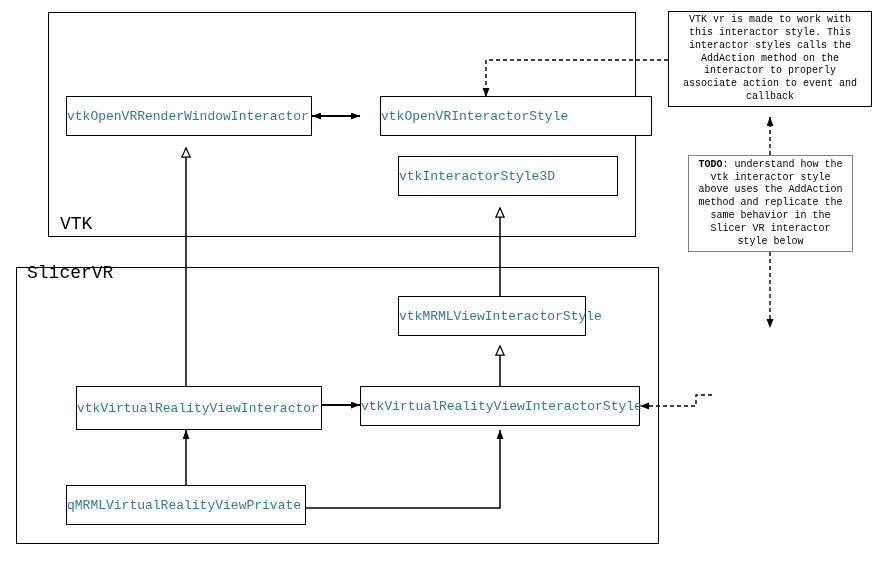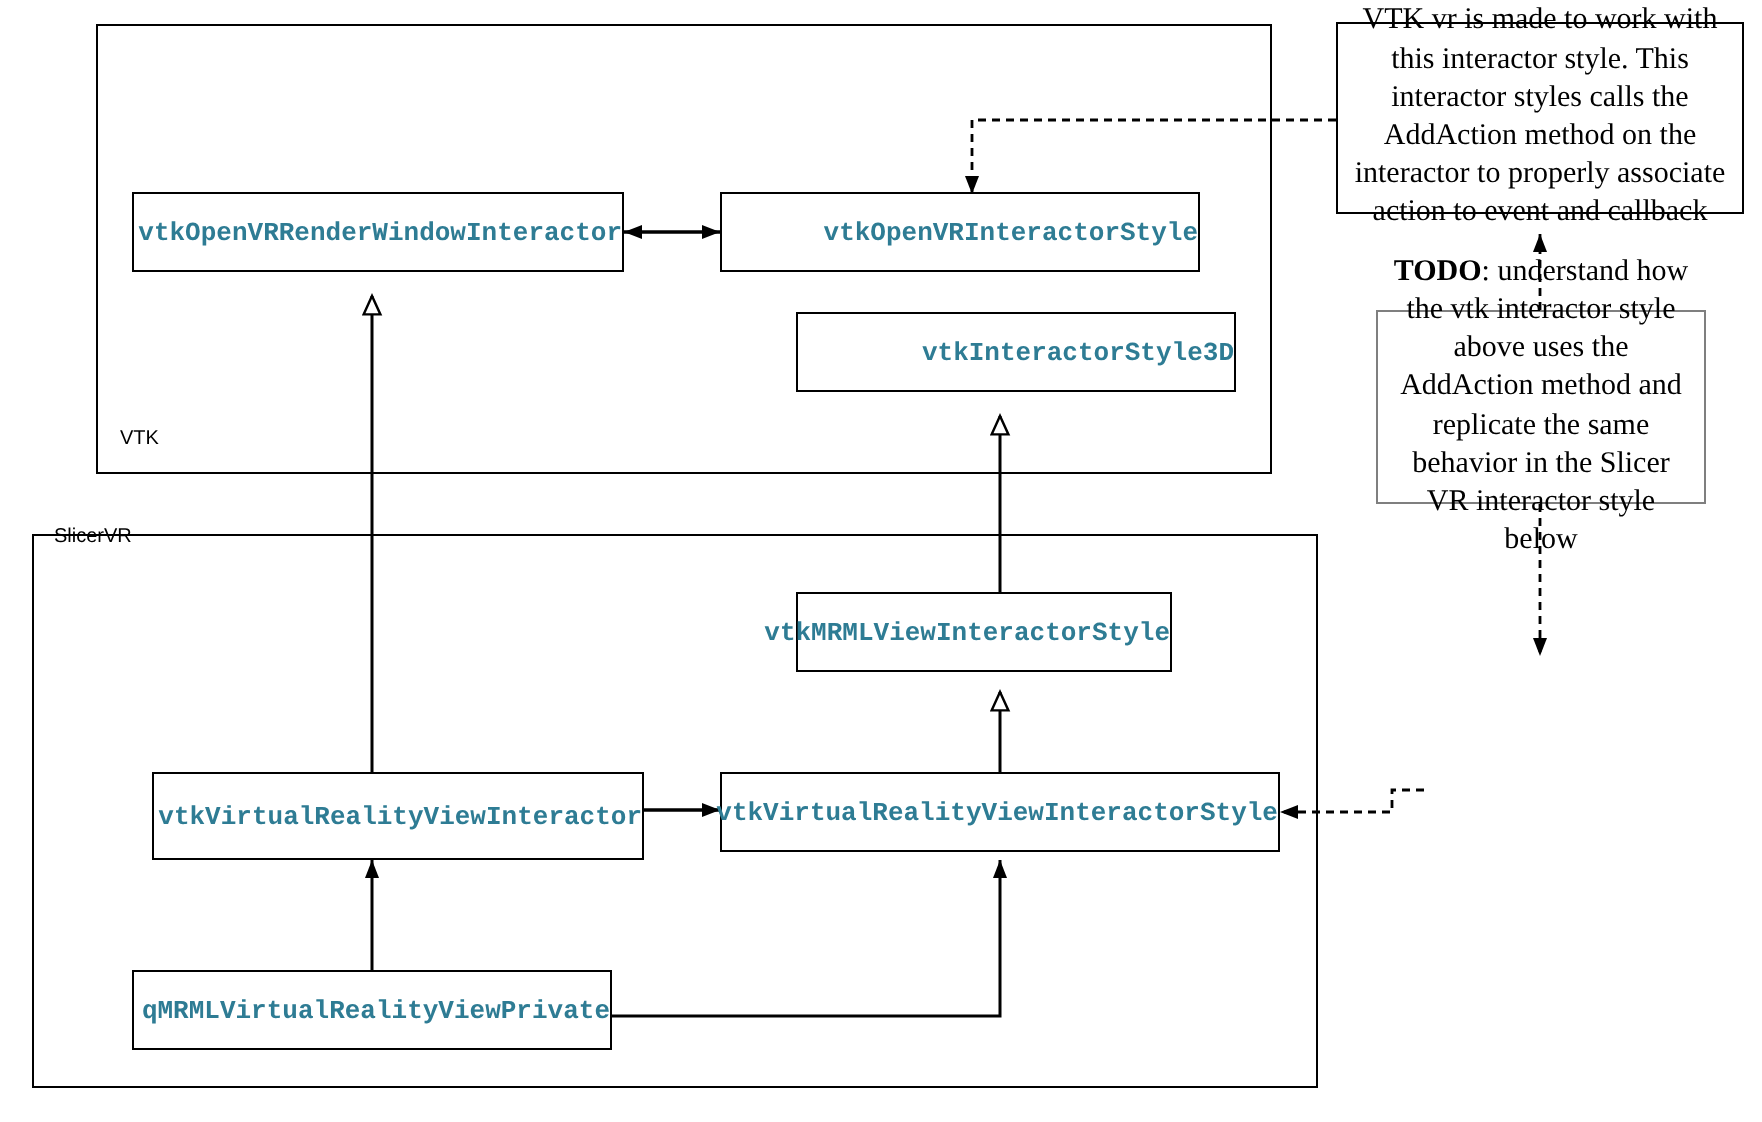--- a/index.html
+++ b/index.html
@@ -24,34 +24,33 @@
     pointer-events: none;
   }
   .container-box {
     position: absolute;
     border: 1.5px solid #000000;
     background: transparent;
     box-sizing: border-box;
   }
   .container-label {
     position: absolute;
-    font-family: Liberation Sans, sans-serif;
-    font-size: 10px;
+    font-family: Liberation Mono, monospace;
+    font-size: 18px;
     color: #000000;
     white-space: nowrap;
   }
   .class-box {
     position: absolute;
     border: 1.5px solid #000000;
     background: #ffffff;
     box-sizing: border-box;
     display: flex;
     align-items: center;
-    justify-content: flex-end;
-    font-weight: bold;
+    justify-content: flex-start;
   }
   .class-label {
     font-family: "Liberation Mono", monospace;
     font-size: 13px;
     color: #2e7c94;
     white-space: nowrap;
     letter-spacing: 0px;
   }
   .note-box {
     position: absolute;
@@ -60,22 +59,22 @@
     box-sizing: border-box;
     display: flex;
     align-items: center;
     justify-content: center;
     padding: 4px 6px;
   }
   .note-box.gray {
     border: 1.5px solid #7f7f7f;
   }
   .note-text {
-    font-family: Liberation Serif, serif;
-    font-size: 15px;
+    font-family: Liberation Mono, monospace;
+    font-size: 10px;
     line-height: 1.28;
     color: #000000;
     text-align: center;
   }
   .note-text b { font-weight: bold; }
 </style>
 </head>
 <body>
 
 <div id="canvas">
@@ -141,21 +140,21 @@
 
     <g>
       <path d="M712,395 L696,395 L696,406 L640,406" fill="none" stroke="#000000" stroke-width="1.4" stroke-dasharray="4,3" marker-end="url(#solid-arrow)"></path>
     </g>
   </svg>
 
   <div class="class-box" style="left:66px; top:96px; width:246px; height:40px;">
     <span class="class-label">vtkOpenVRRenderWindowInteractor</span>
   </div>
 
-  <div class="class-box" style="left:360px; top:96px; width:240px; height:40px;">
+  <div class="class-box" style="left:380px; top:96px; width:272px; height:40px;">
     <span class="class-label">vtkOpenVRInteractorStyle</span>
   </div>
 
   <div class="class-box" style="left:398px; top:156px; width:220px; height:40px;">
     <span class="class-label">vtkInteractorStyle3D</span>
   </div>
 
   <div class="class-box" style="left:398px; top:296px; width:188px; height:40px;">
     <span class="class-label">vtkMRMLViewInteractorStyle</span>
   </div>

